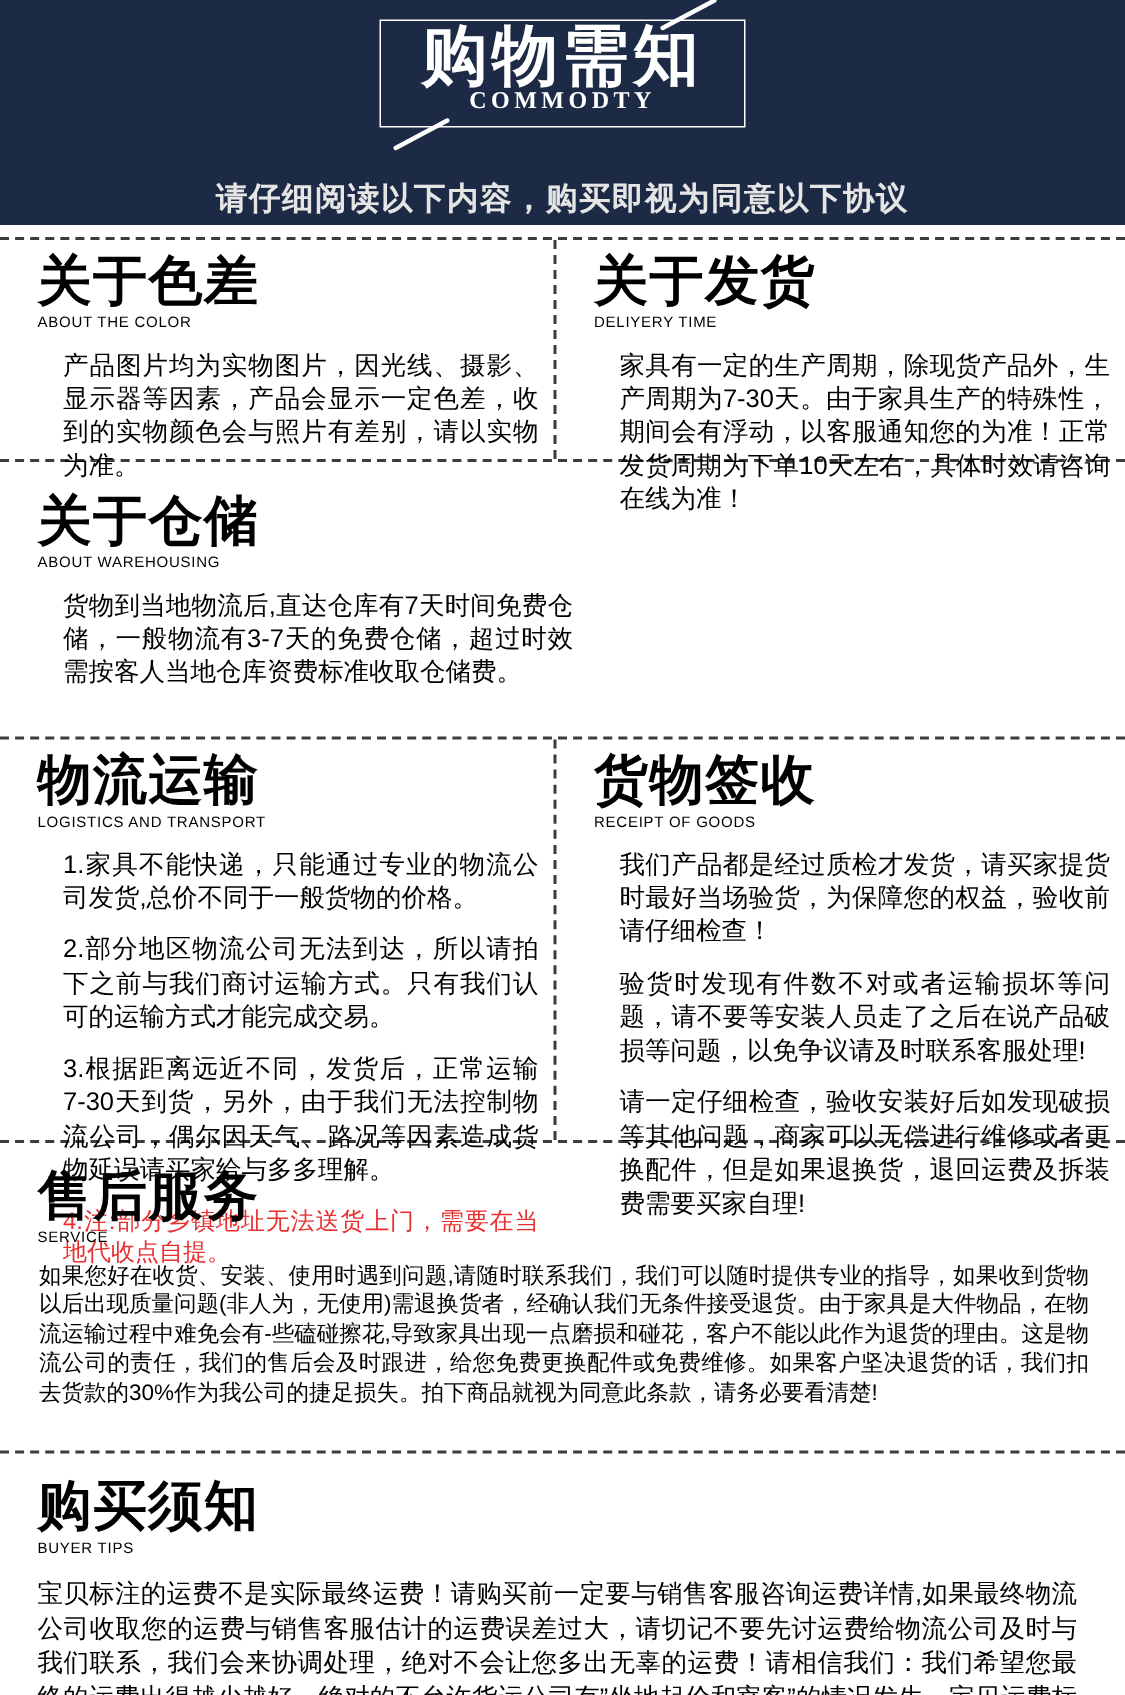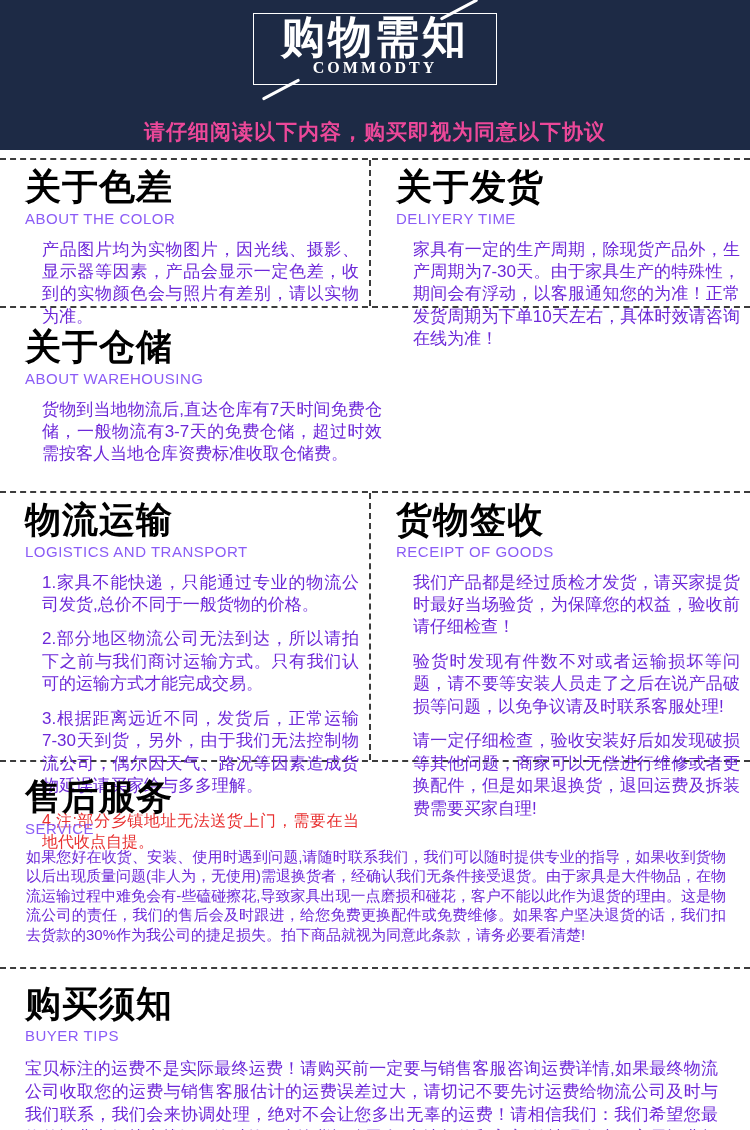--- a/index.html
+++ b/index.html
@@ -14,41 +14,41 @@
     border:1px solid #ffffff;text-align:center;color:#fff;
     font-family:"Liberation Serif",serif;
   }
   .title-cn{font-size:44px;font-weight:bold;letter-spacing:3px;line-height:1.05;margin-top:1px;}
   .title-en{font-size:16px;font-weight:bold;letter-spacing:3px;margin-top:-2px;}
   .slash{position:absolute;background:#ffffff;height:3px;border-radius:2px;}
   .slash.tr{width:42px;left:438px;top:8px;transform:rotate(-28deg);}
   .slash.bl{width:42px;left:260px;top:88px;transform:rotate(-28deg);}
   .banner{
     position:absolute;left:0;bottom:4px;width:100%;text-align:center;
-    color:#ec4899;font-size:21px;font-weight:bold;letter-spacing:1px;
+    color:#e5e5e5;font-size:21px;font-weight:bold;letter-spacing:1px;
   }
   
   .content{padding-top:8px;}
   .dash-b{border-bottom:2px dashed #3c3c3c;}
   .dash-t{border-top:2px dashed #3c3c3c;}
   .row{display:flex;}
   .row .col-l{width:371px;border-right:2px dashed #3c3c3c;box-sizing:border-box;}
   .row .col-r{flex:1;box-sizing:border-box;}
   .r1{height:146px;}
   .warehousing{height:165px;box-sizing:border-box;}
   .r2{height:267px;justify-content:center;}
   .service{height:191px;box-sizing:border-box;}
   .tips{height:235px;box-sizing:border-box;}
   h2{
     margin:8px 0 0 25px;font-size:36px;line-height:1.1;color:#000;
     font-family:"Liberation Serif",serif;font-weight:bold;letter-spacing:1px;
   }
-  .en{margin:2px 0 0 25px;font-size:15px;color:#8b5cf6;letter-spacing:0.5px;}
+  .en{margin:2px 0 0 25px;font-size:10px;color:#000000;letter-spacing:0.5px;}
   .body p{
-    margin:12px 10px 0 42px;font-size:17px;line-height:1.32;color:#6d28d9;
+    margin:12px 10px 0 42px;font-size:17px;line-height:1.32;color:#000000;
     text-align:justify;
   }
   .warehousing .body p{width:340px;}
   .note{color:#e83030 !important;font-size:16px !important;}
   .service h2,.tips h2{margin-top:16px;}
   .service .body p{margin:10px 24px 0 26px;font-size:15px;line-height:1.3;}
   .tips .body p{margin:13px 32px 0 25px;font-size:17px;line-height:1.36;}
 </style>
 </head>
 <body>

